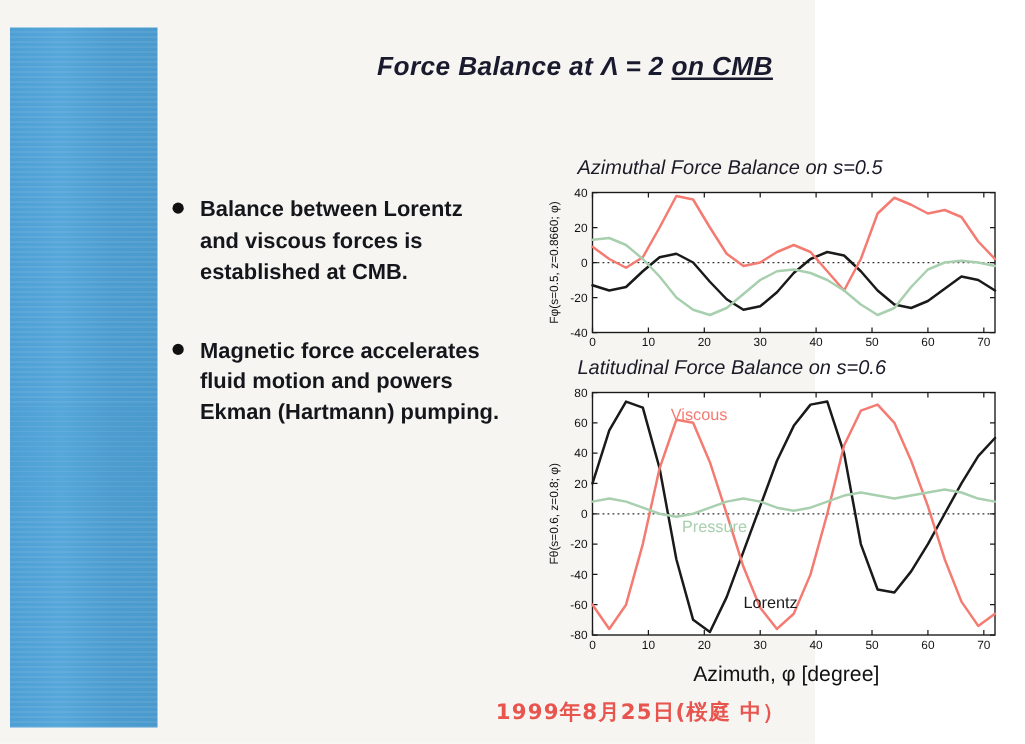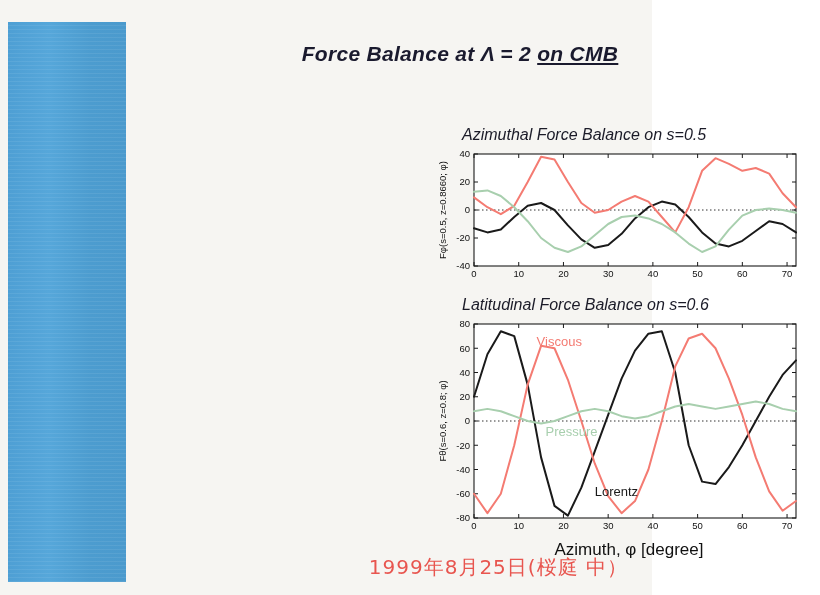--- a/index.html
+++ b/index.html
@@ -73,21 +73,21 @@
     width: 9px;
     height: 9px;
     border-radius: 50%;
     background: #111;
   }
   
   .chart-block {
     position: absolute;
   }
   #chart-top { left: 418px; top: 126px; width: 392px; height: 170px; }
-  #chart-bot { left: 418px; top: 296px; width: 392px; height: 262px; }
+  #chart-bot { left: 418px; top: 286px; width: 392px; height: 262px; }
   .chart-title {
     font-size: 16px;
     font-style: italic;
     color: #1b1b28;
     margin-left: 44px;
     margin-bottom: 2px;
     white-space: nowrap;
   }
   .plot-wrap {
     position: relative;
@@ -100,37 +100,48 @@
     margin-left: 30px;
   }
   svg { display: block; }
   .axis-text { font-family: "Liberation Sans", sans-serif; font-size: 9.5px; fill: #111; }
   .series-label { font-family: "Liberation Sans", sans-serif; font-size: 13px; }
   
   #datestamp {
     position: absolute;
     right: 24px;
     bottom: 14px;
-    font-size: 20px;
+    font-size: 17px;
     color: #e8554f;
     font-family: "DejaVu Sans", sans-serif;
     letter-spacing: 1px;
+    font-weight: bold;
   }
 </style>
 </head>
 <body>
 
 <div id="slide">
 
   <div id="side-bar"></div>
 
   <div id="title">
     <span>Force Balance at </span><span>Λ</span><span> = 2 </span><span class="under">on CMB</span>
   </div>
 
+  <div id="bullets">
+    <div class="bullet">
+      <span class="dot"></span>
+      <span>Balance between Lorentz and viscous forces is established at CMB.</span>
+    </div>
+    <div class="bullet">
+      <span class="dot"></span>
+      <span>Magnetic force accelerates fluid motion and powers Ekman (Hartmann) pumping.</span>
+    </div>
+  </div>
 
   <div class="chart-block" id="chart-top">
     <div class="chart-title">Azimuthal Force Balance on s=0.5</div>
     <div class="plot-wrap">
       <svg id="svg-top" width="392" height="140">
           <rect x="56" y="8" width="322" height="112" fill="#ffffff" stroke="#1a1a1a" stroke-width="1.1"></rect>
           <line x1="56" y1="64" x2="378" y2="64" stroke="#333" stroke-width="1" stroke-dasharray="1.5,2.5"></line>
           <line x1="56" y1="120" x2="56" y2="116" stroke="#1a1a1a" stroke-width="1"></line>
           <line x1="56" y1="8" x2="56" y2="12" stroke="#1a1a1a" stroke-width="1"></line>
           <text x="56" y="131" text-anchor="middle" class="axis-text">0</text>

